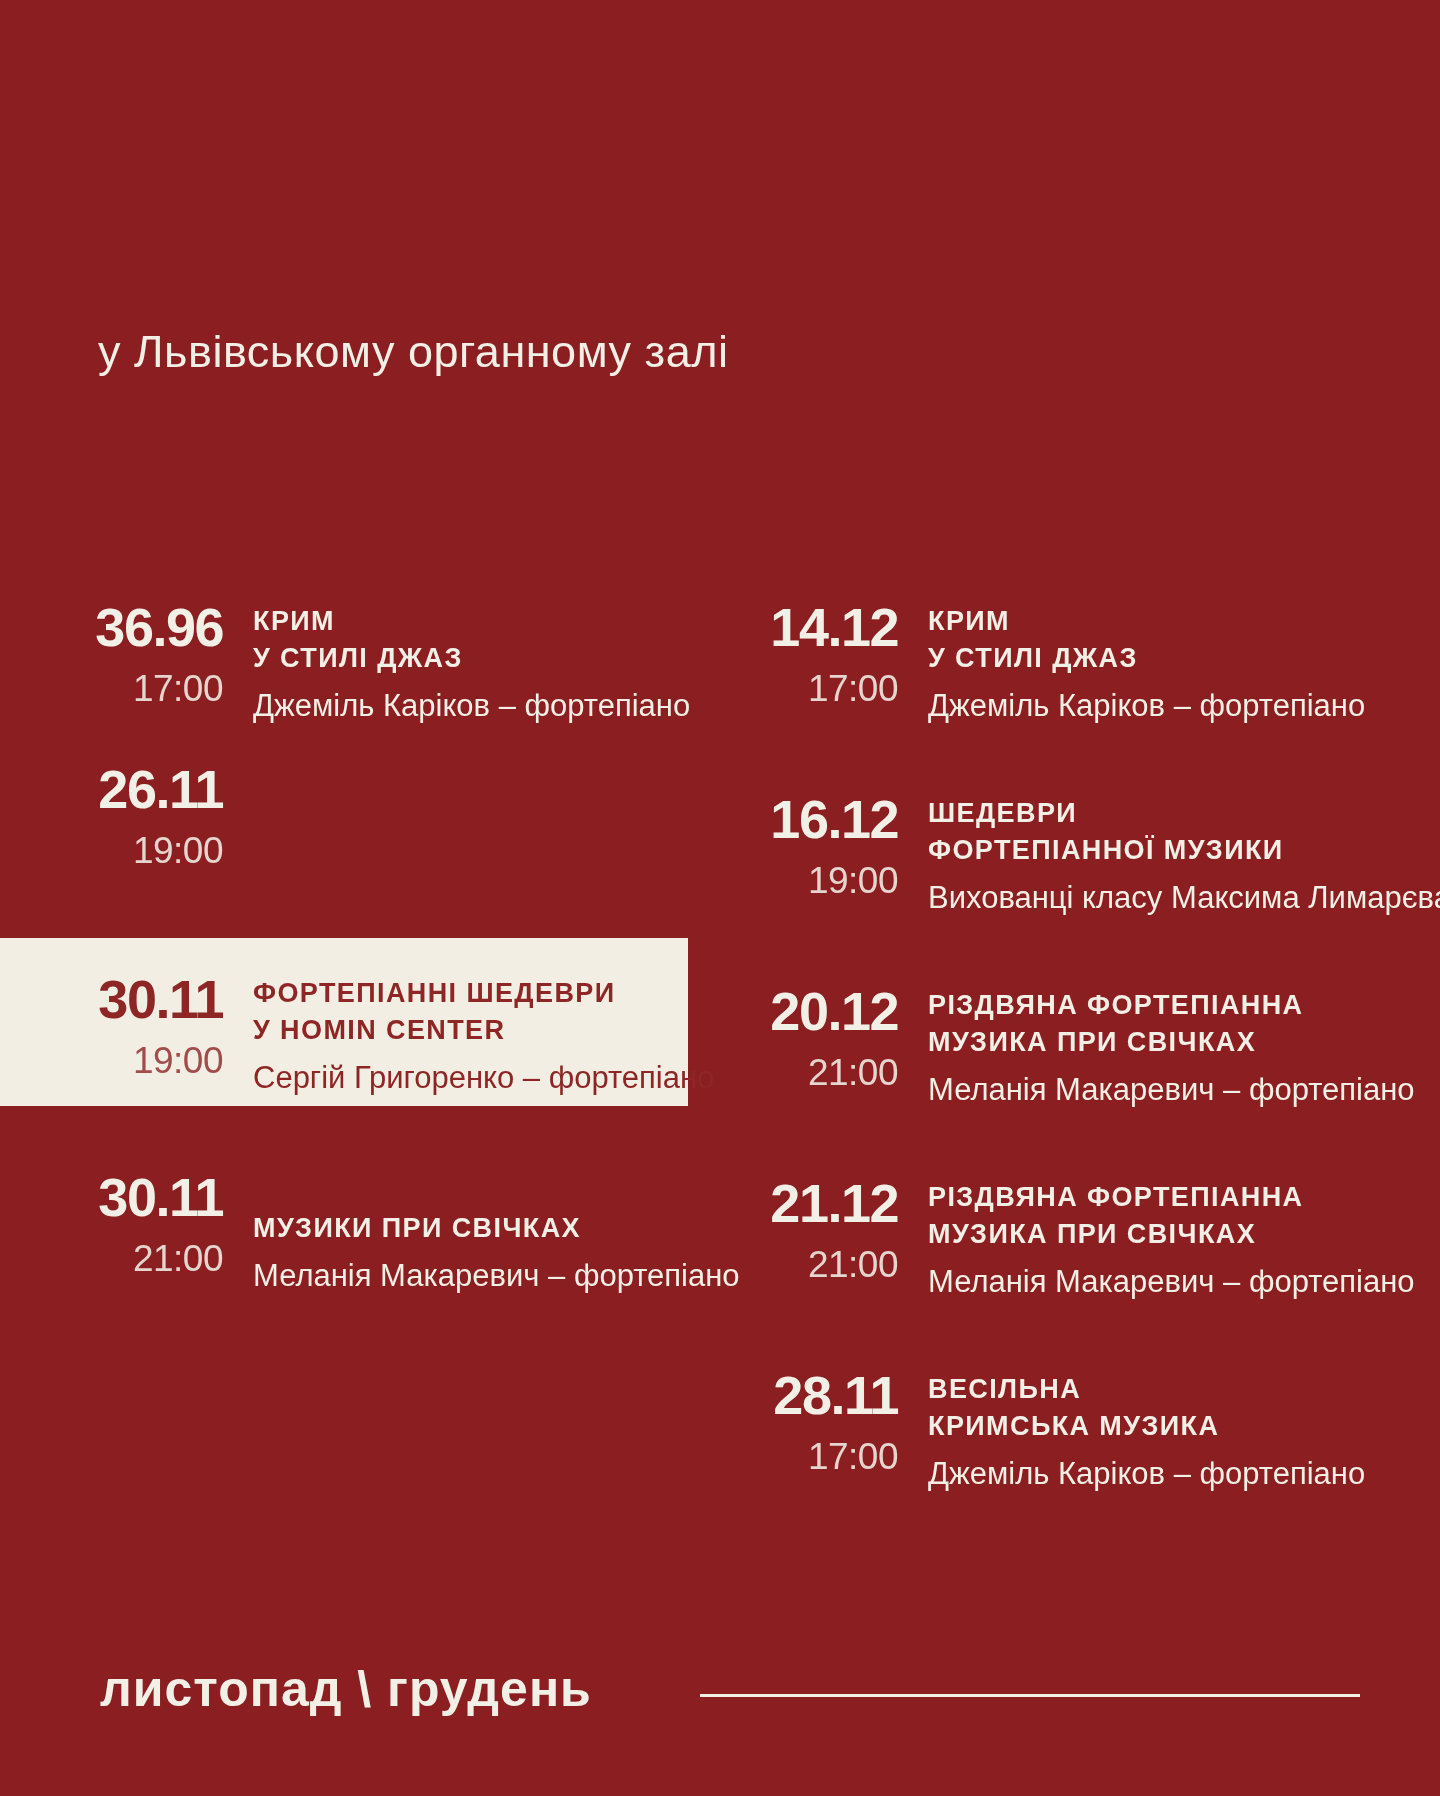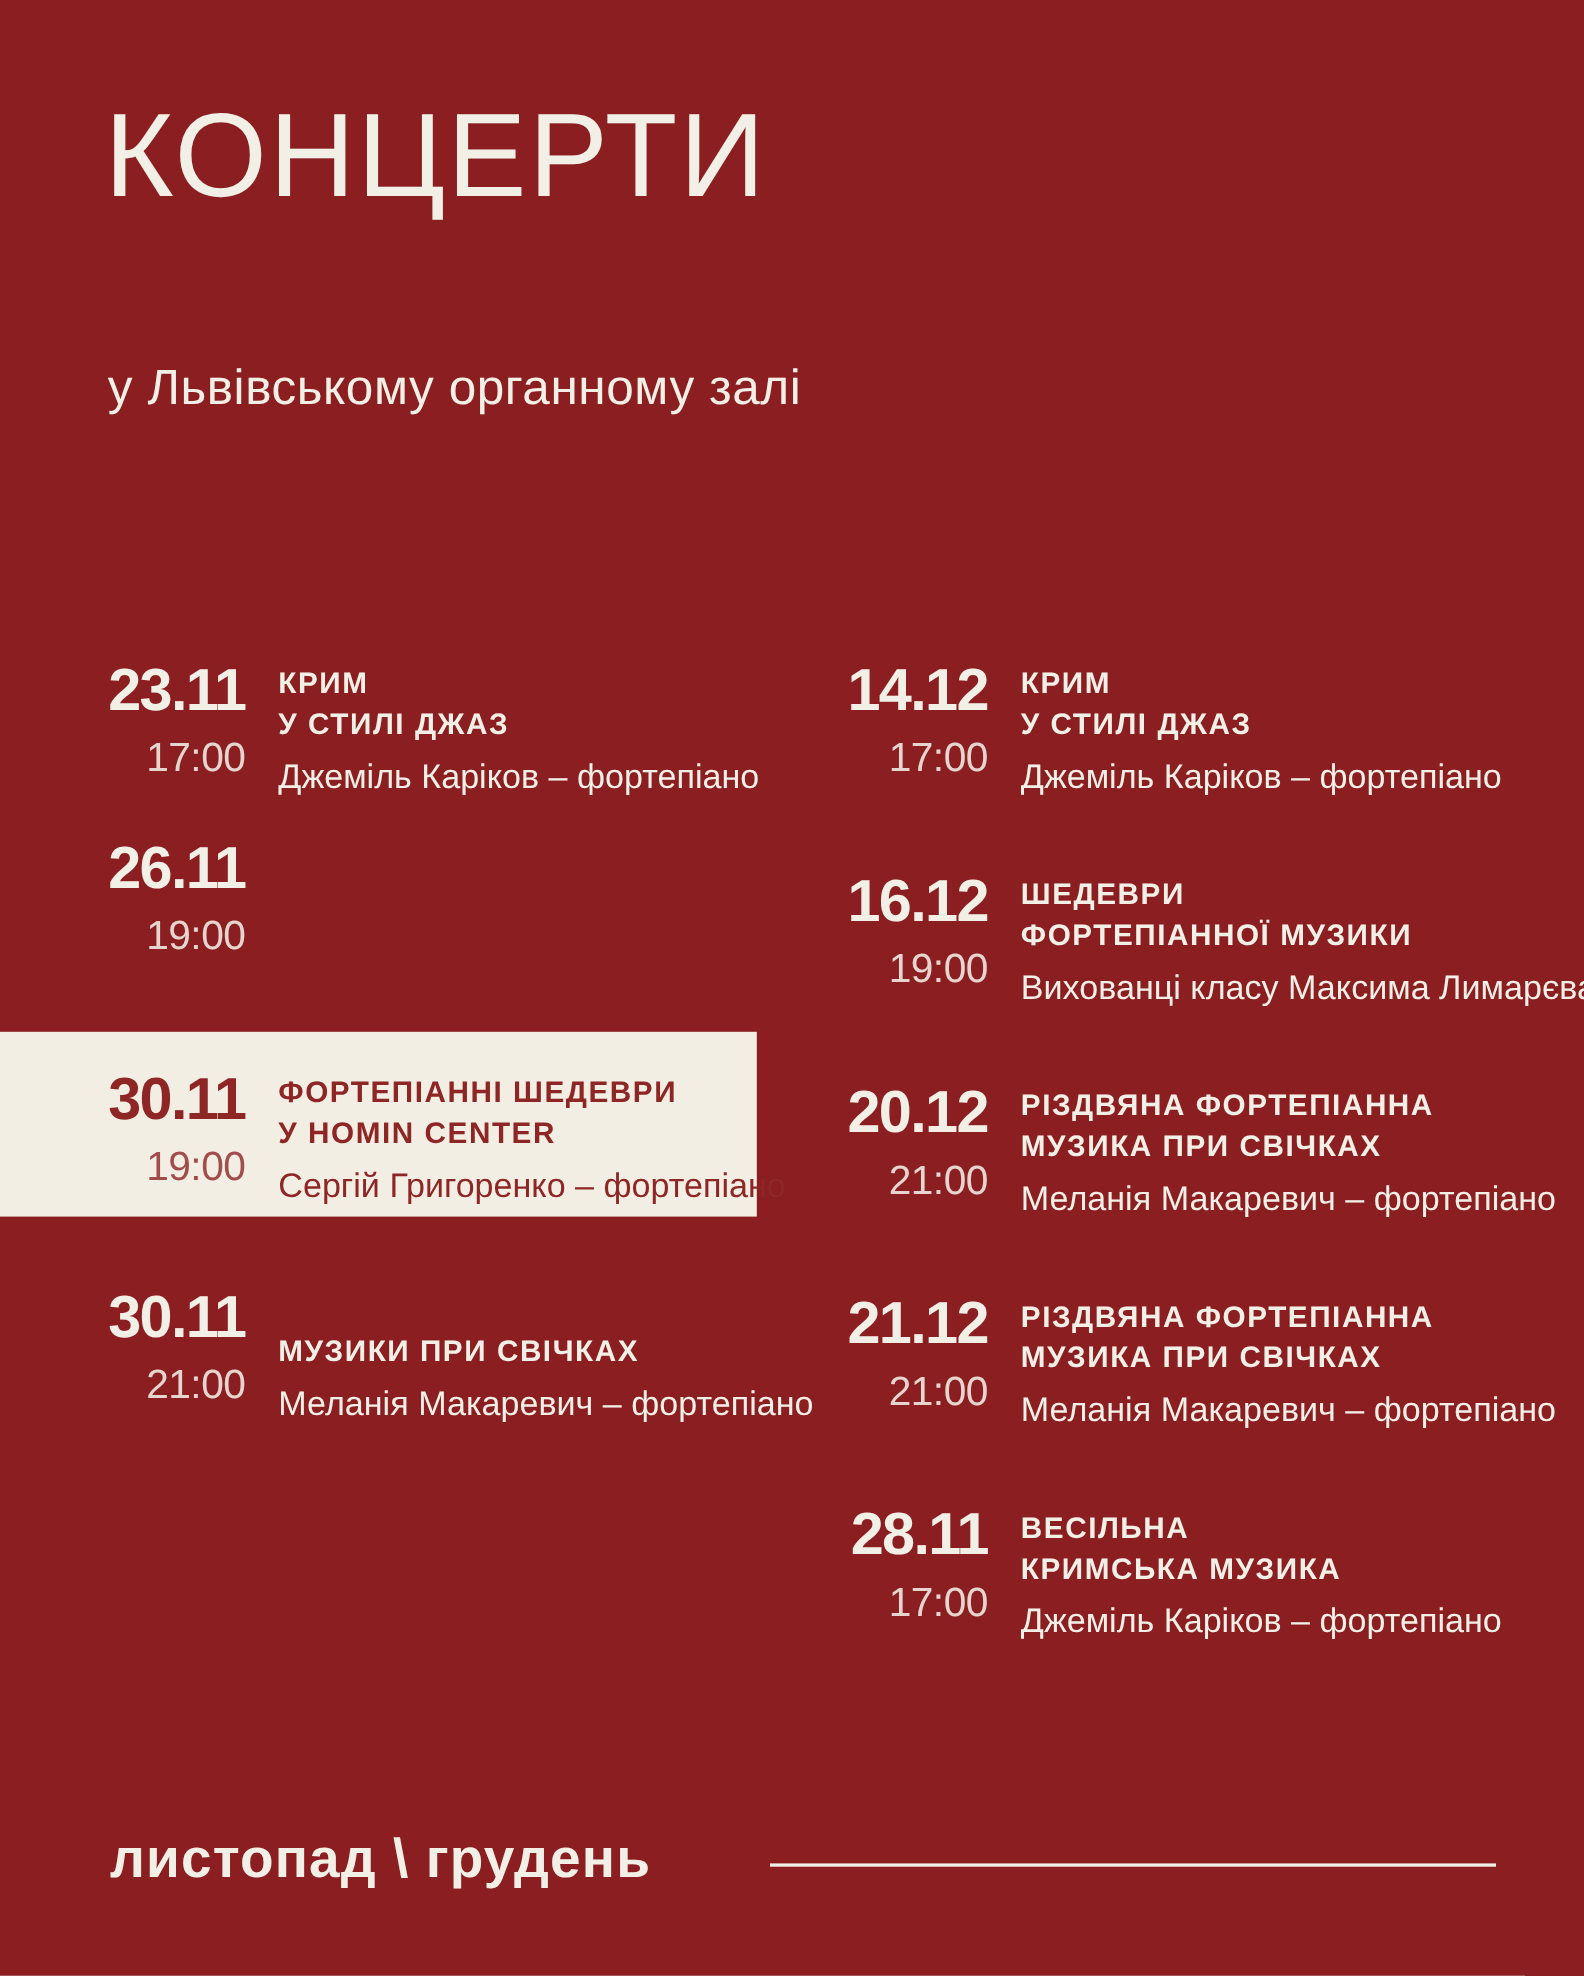--- a/index.html
+++ b/index.html
@@ -77,29 +77,28 @@
     width:660px; height:3px;
     background:#F2EFE6;
   }
 </style>
 </head>
 <body>
 
 <div class="poster">
 
   <div class="title">
-    <div>КОНЦЕРТИ</div>
   </div>
   <div class="subtitle">у Львівському органному залі</div>
 
   <div class="highlight-card"></div>
 
   <div class="entry pos-l0">
     <div class="when">
-      <div class="edate">23.11</div>
+      <div class="edate">36.96</div>
       <div class="etime">17:00</div>
     </div>
     <div class="what">
       <div class="etitle">
         <span>КРИМ</span><br>
         <span>У СТИЛІ ДЖАЗ</span>
       </div>
       <div class="eperf">Джеміль Каріков – фортепіано</div>
     </div>
   </div>

